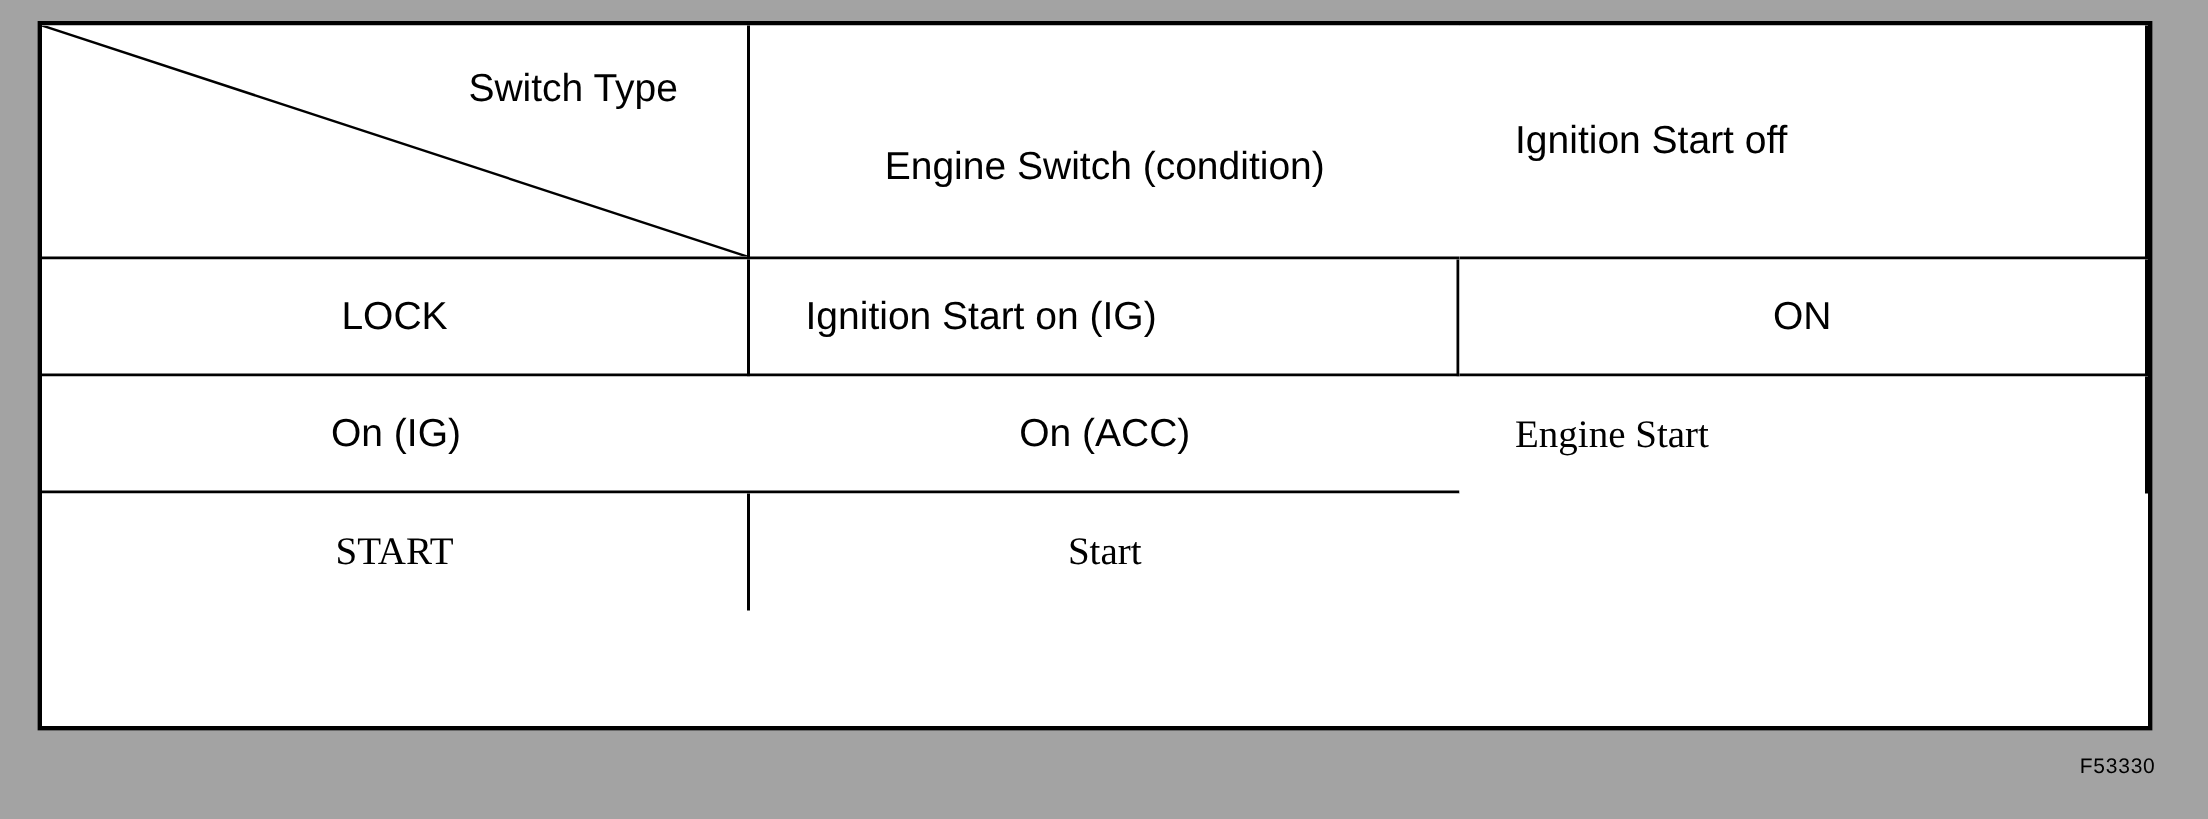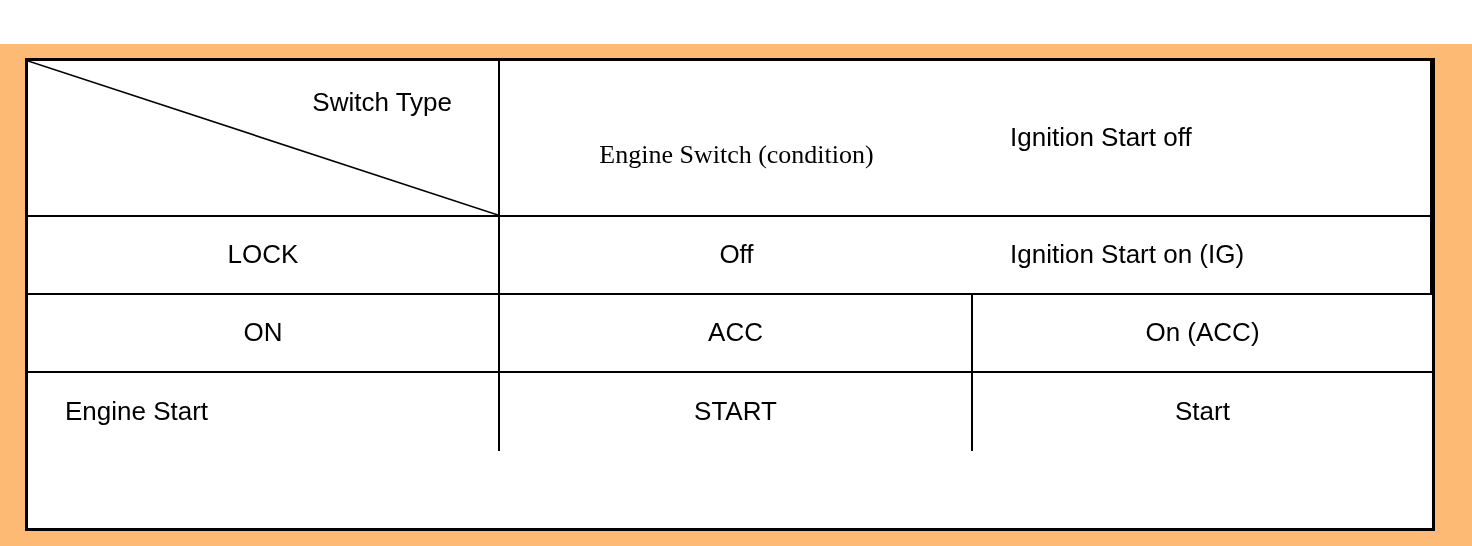--- a/index.html
+++ b/index.html
@@ -4,21 +4,21 @@
 <style>
   * { margin: 0; padding: 0; box-sizing: border-box; }
   html, body { width: 1472px; height: 546px; }
   body {
     background: #ffffff;
     font-family: "Liberation Sans", "DejaVu Sans", sans-serif;
     color: #000000;
     position: relative;
     overflow: hidden;
   }
-  .page { position: absolute; inset: 0; background: #fdba74; margin-top: 44px; }
+  .page { position: absolute; inset: 0; background: #a3a3a3; }
 
   .tbl {
     position: absolute;
     left: 25px;
     top: 14px;
     width: 1410px;
     height: 473px;
     display: grid;
     grid-template-columns: 472px 473px 1fr;
     grid-template-rows: 156px 78px 78px 78px 1fr;
@@ -28,21 +28,21 @@
 
   .cell {
     border-right: 2px solid #000000;
     border-bottom: 2px solid #000000;
     font-size: 26px;
     line-height: 1.15;
     position: relative;
     background: #ffffff;
   }
   .cell.col-last { border-right: none; }
-  .cell.row-last { border-bottom: none; }
+  .cell.row-last { border-bottom: none; font-family: Liberation Serif, serif; }
 
   
   .corner { position: relative; overflow: hidden; }
   .corner svg.diag {
     position: absolute;
     inset: 0;
     width: 100%;
     height: 100%;
     display: block;
   }
@@ -61,21 +61,21 @@
     bottom: 20px;
     left: 37px;
   }
 
   .head {
     display: flex;
     align-items: center;
     justify-content: center;
     text-align: center;
   }
-  .head.shift-down { padding-top: 34px; font-family: Liberation Serif, serif; }
+  .head.shift-down { padding-top: 34px; }
 
   .expr {
     display: flex;
     align-items: center;
     padding-left: 37px;
     text-align: left;
   }
   .val {
     display: flex;
     align-items: center;
@@ -101,26 +101,25 @@
     <div class="cell corner">
       <svg class="diag" viewBox="0 0 100 100" preserveAspectRatio="none" aria-hidden="true">
         <line x1="0" y1="0" x2="100" y2="100"></line>
       </svg>
       <span class="corner-top">Switch Type</span>
     </div>
     <div class="cell head shift-down col-last">Engine Switch (condition)</div>
 
     <div class="cell expr">Ignition Start off</div>
     <div class="cell val">LOCK</div>
-    <div class="cell val col-last">Off</div>
 
     <div class="cell expr">Ignition Start on (IG)</div>
     <div class="cell val">ON</div>
+    <div class="cell val col-last">On (IG)</div>
 
-    <div class="cell val">ACC</div>
     <div class="cell val col-last">On (ACC)</div>
 
     <div class="cell expr row-last">Engine Start</div>
     <div class="cell val row-last">START</div>
     <div class="cell val row-last col-last">Start</div>
 
   </div>
 
   <div class="figcode">F53330</div>
 

